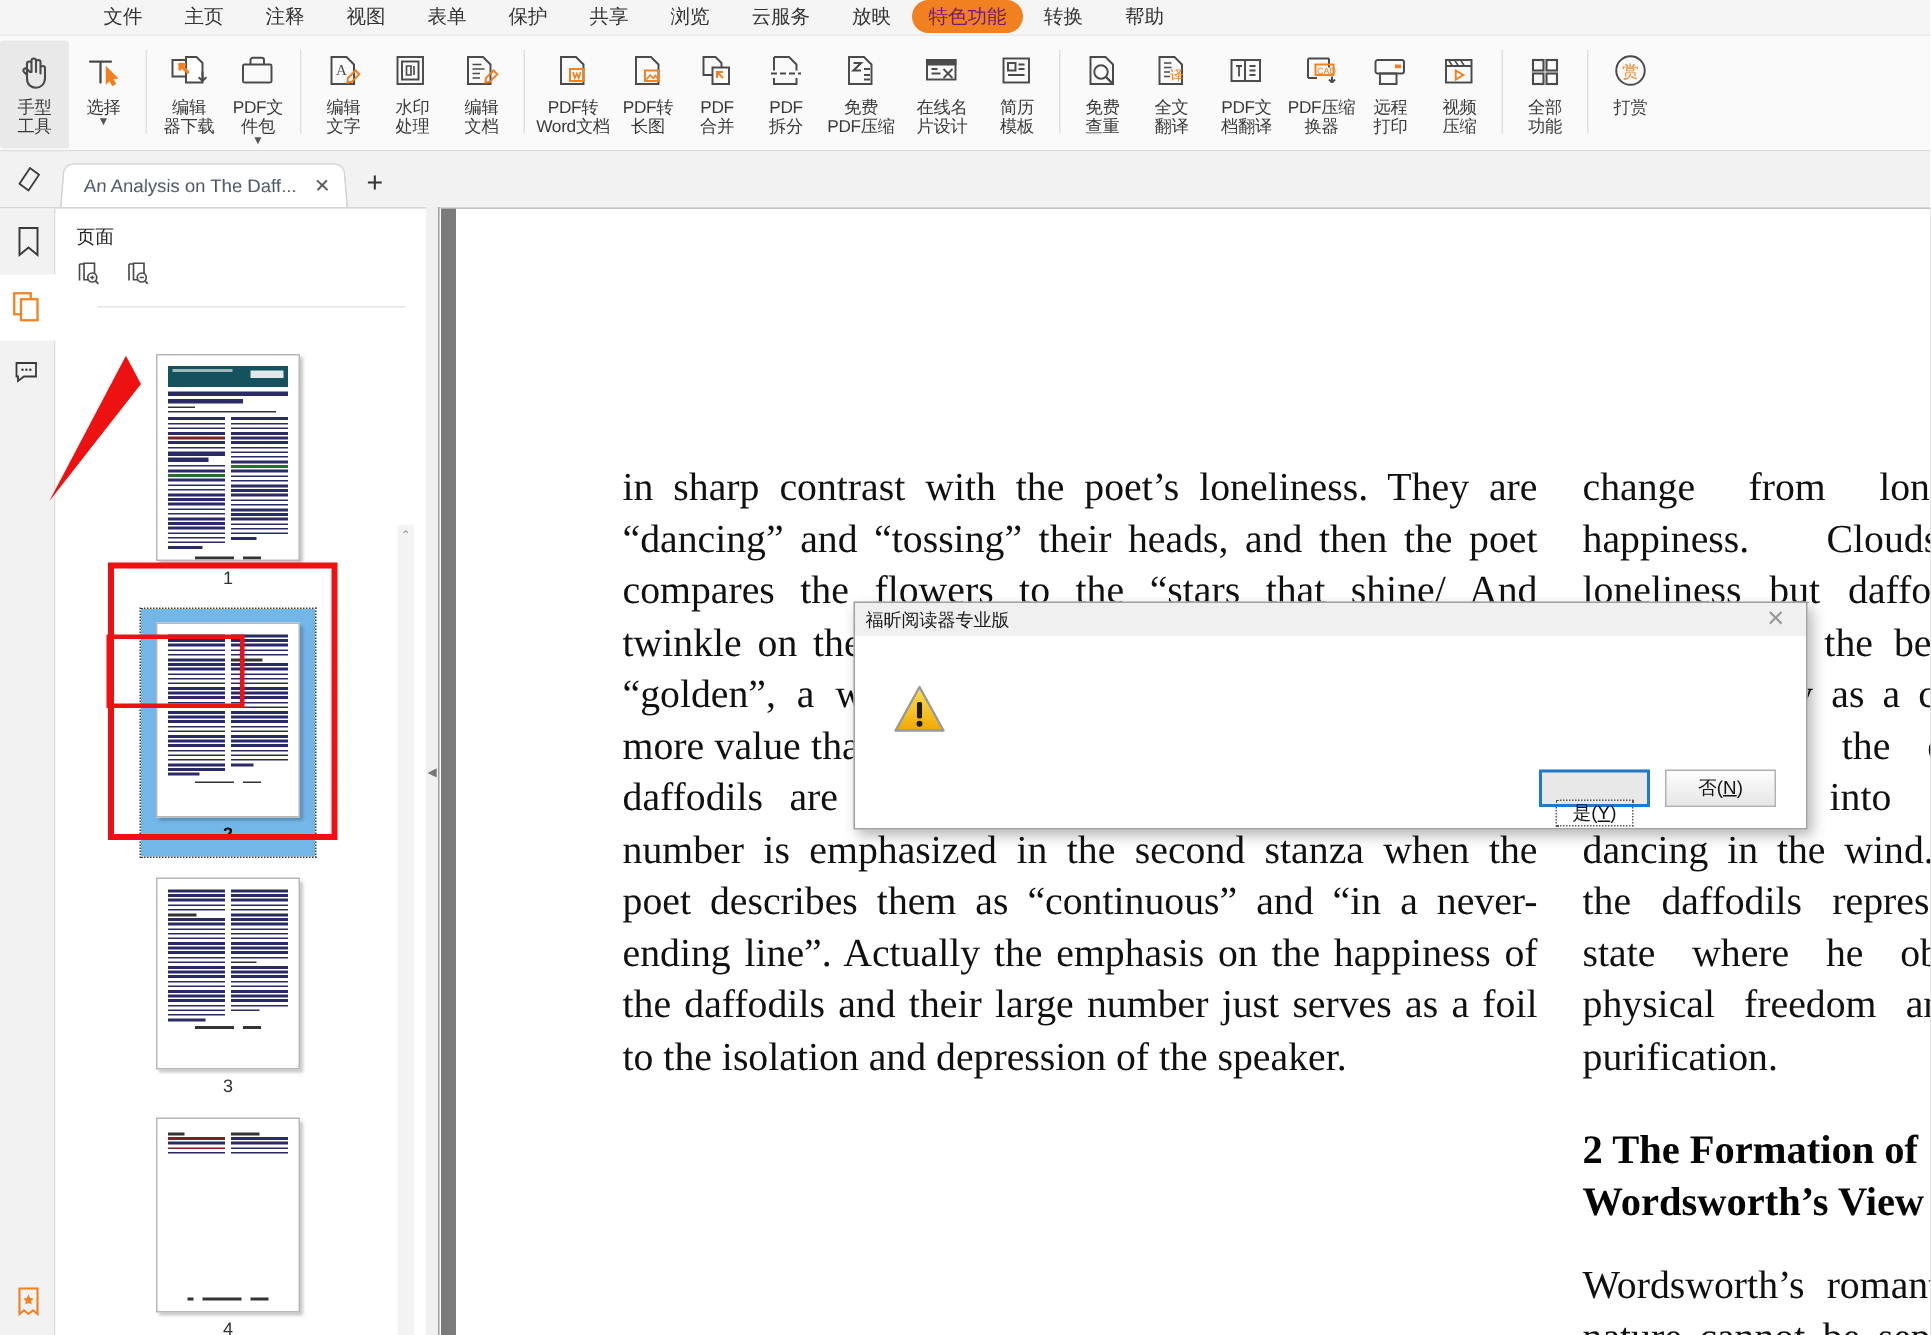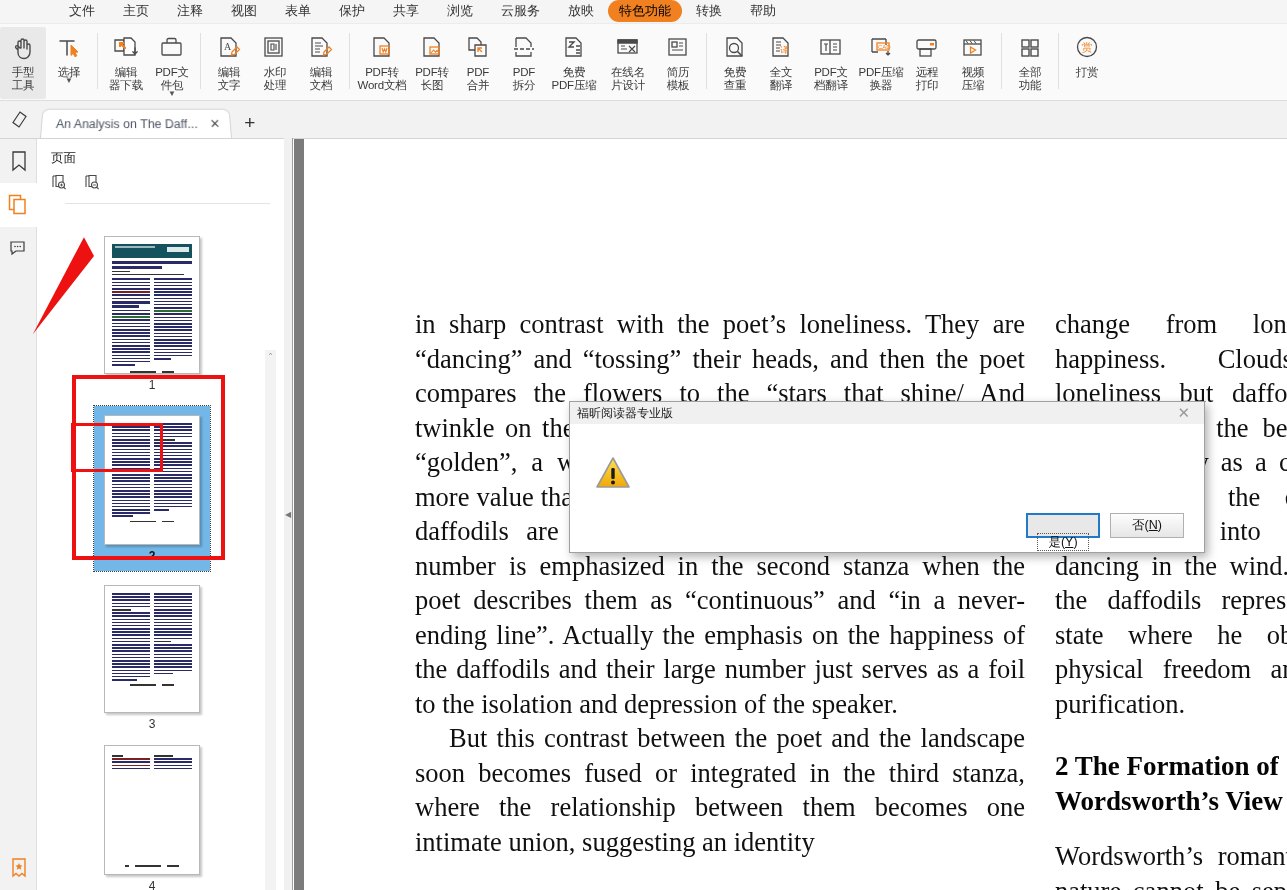--- a/index.html
+++ b/index.html
@@ -17,21 +17,21 @@
     position: absolute; top: 0; left: 0; width: 1287px; height: 24px;
     background: #f5f5f5; display: flex; align-items: flex-start;
     padding-left: 55px; gap: 0px;
     border-bottom: 1px solid #ececec;
   }
   .menu-item {
     font-size: 13px; color: #333; padding: 3px 14px; cursor: default;
     white-space: nowrap; line-height: 16px;
   }
   .menu-item.accent {
-    background: #f08020; color: #000000; border-radius: 11px; padding: 3px 11px;
+    background: #f08020; color: #701a75; border-radius: 11px; padding: 3px 11px;
   }
 
   
   .ribbon {
     position: absolute; top: 24px; left: 0; width: 1287px; height: 77px;
     background: #fafafa; border-bottom: 1px solid #dcdcdc;
     display: flex; align-items: flex-start; padding-top: 3px;
   }
   .rgroup { display: flex; align-items: flex-start; height: 72px; }
   .rsep { width: 1px; height: 56px; background: #e0e0e0; margin: 6px 5px 0 5px; }
@@ -826,21 +826,20 @@
 
   <div class="collapse-handle">
     <span>◀</span>
   </div>
 
   <div class="docarea">
     <div class="page-sheet">
       <div class="doccols">
         <div class="doccol">
           <p class="doctext">in sharp contrast with the poet’s loneliness. They are “dancing” and “tossing” their heads, and then the poet compares the flowers to the “stars that shine/ And twinkle on the milky way”. They are also described as “golden”, a word which is more poetic and suggests more value than the plain word “yellow”. In addition, the daffodils are described in great number. Their vast number is emphasized in the second stanza when the poet describes them as “continuous” and “in a never-ending line”. Actually the emphasis on the happiness of the daffodils and their large number just serves as a foil to the isolation and depression of the speaker.</p>
-          <p class="doctext indent">But this contrast between the poet and the landscape soon becomes fused or integrated in the third stanza, where the relationship between them becomes one intimate union, suggesting an identity</p>
         </div>
         <div class="doccol right">
           <p class="doctext">change from loneliness to happiness. Clouds denote loneliness but daffodils denote happiness. In the beginning the poet is lonely as a cloud in the sky, and at the end he is transformed into a flower dancing in the wind. “Dancing” the daffodils represent a new state where he obtains both physical freedom and spiritual purification.</p>
           <h2 class="dochead">2  The Formation of Wordsworth’s View of Nature</h2>
           <p class="doctext">Wordsworth’s romantic view of nature cannot be separated from his experience in his early life. He lived near the lake district when he was little. Wordsworth especially likes to appreciate the beautiful valley alone.</p>
         </div>
       </div>
     </div>
   </div>
 

